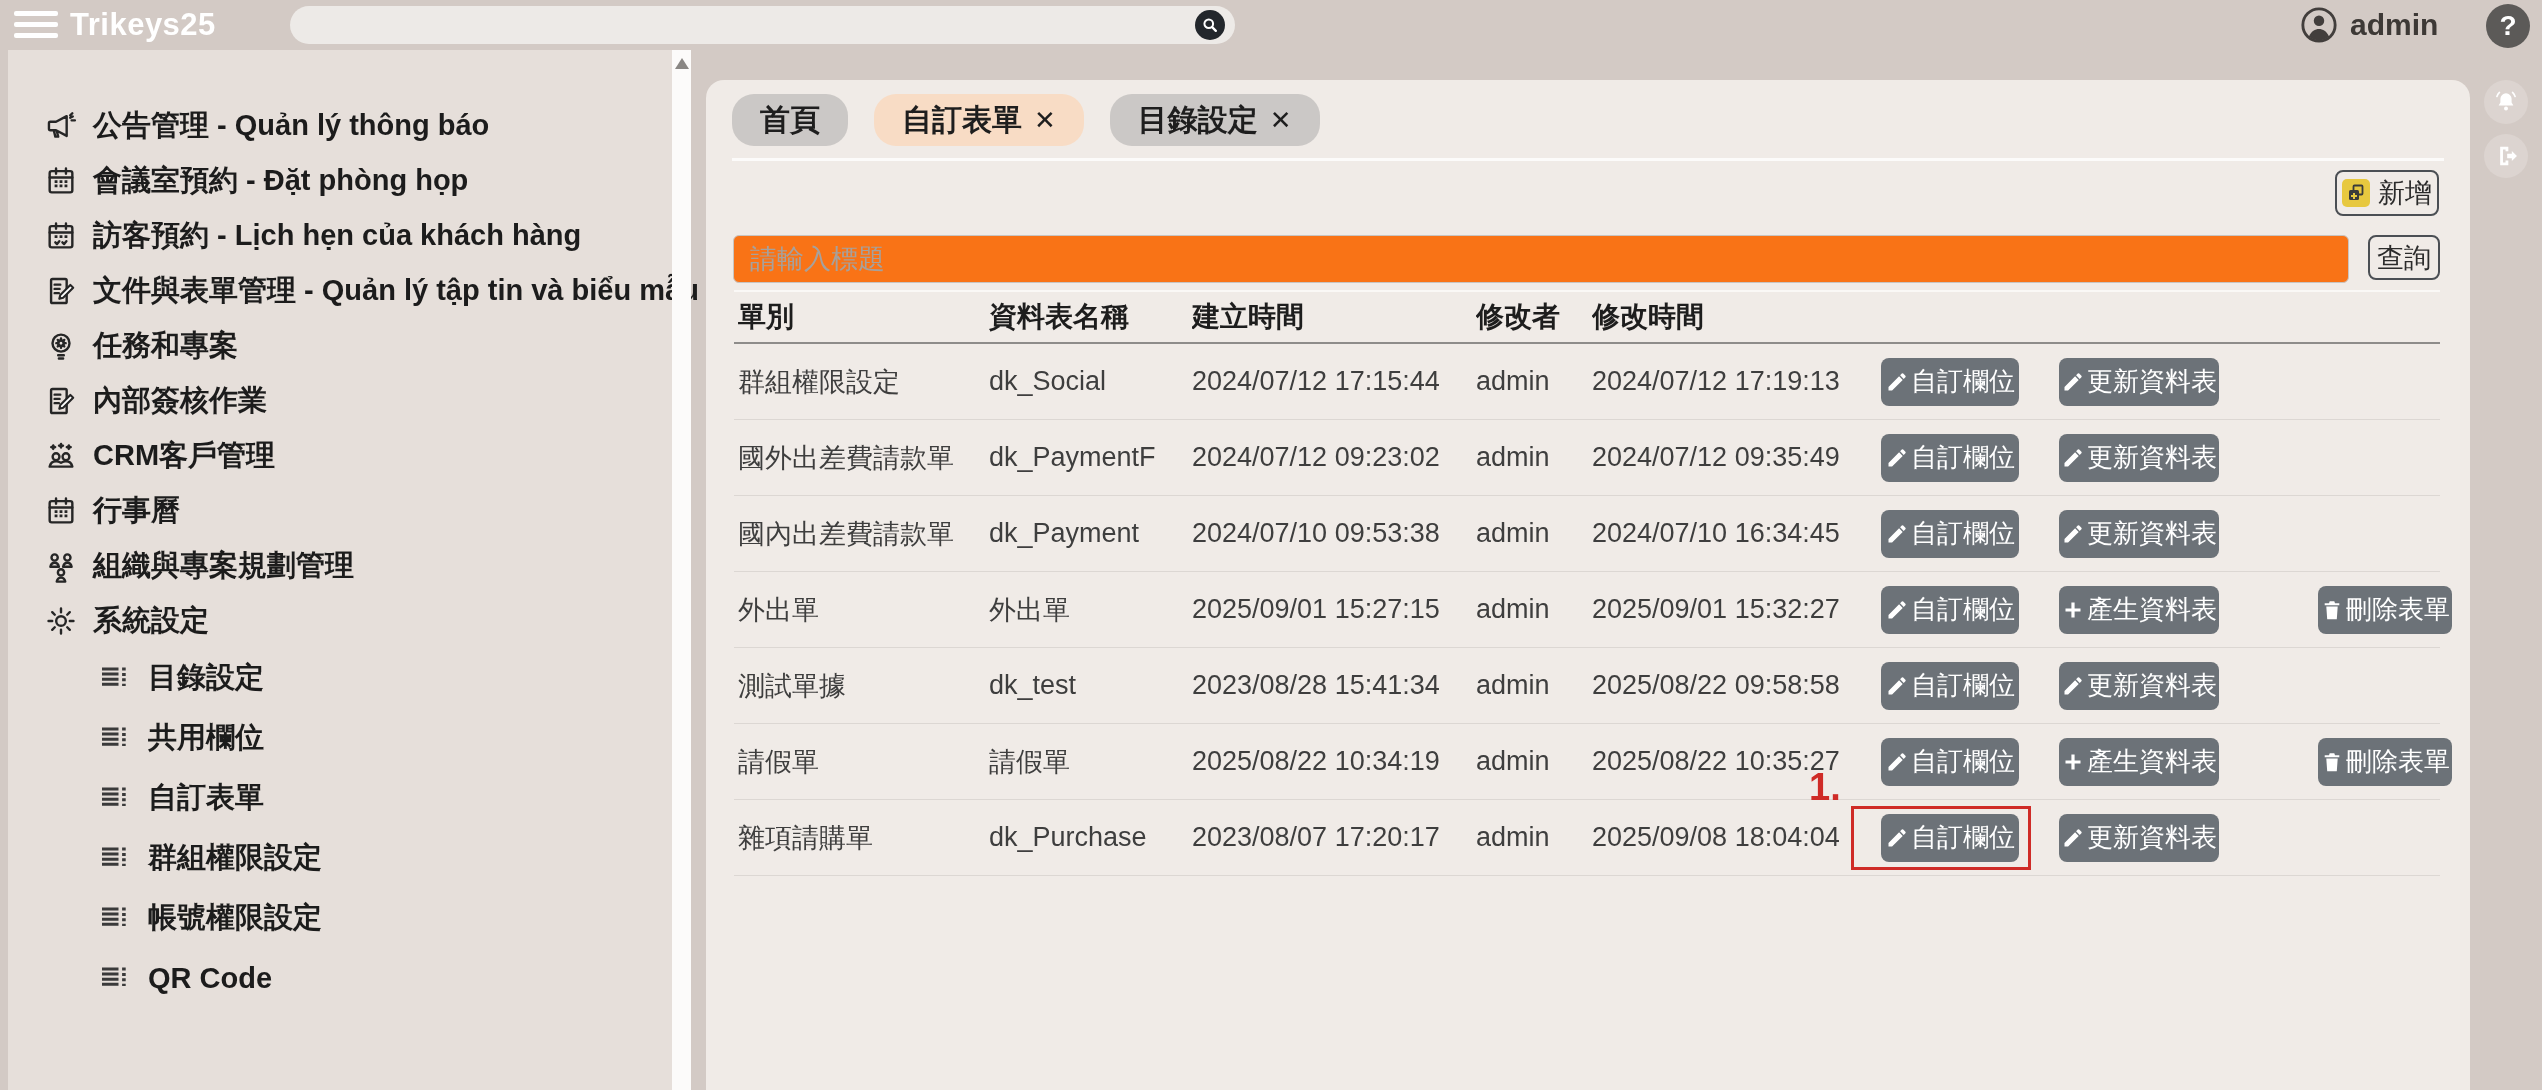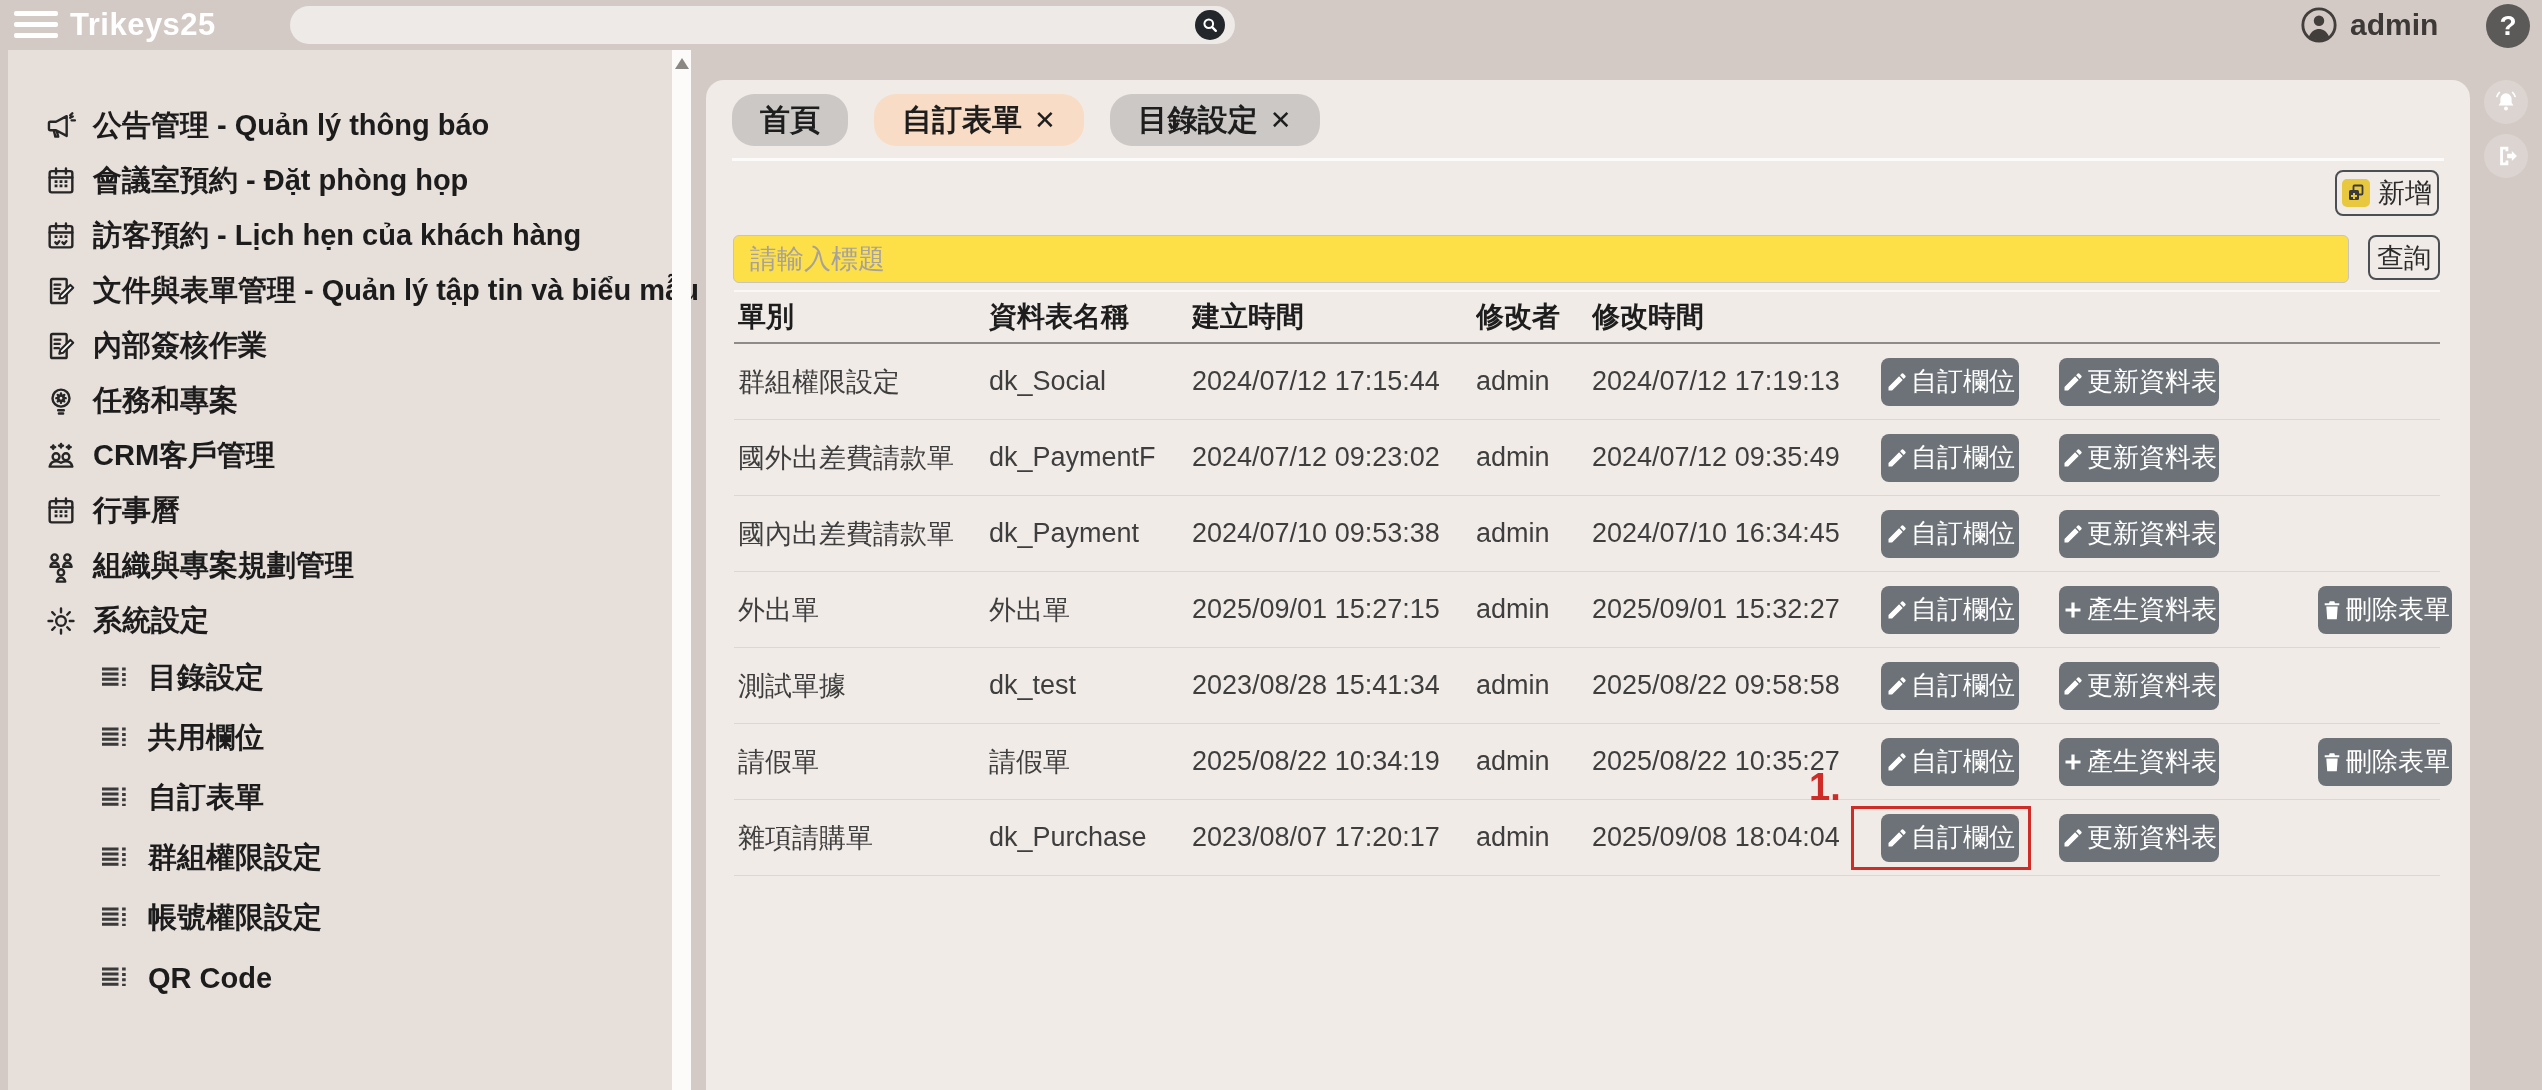--- a/index.html
+++ b/index.html
@@ -39,21 +39,21 @@
 
   #tabs{position:absolute;left:26px;top:14px;display:flex;gap:26px;}
   .tab{height:52px;border-radius:22px;background:#cbc8c6;display:flex;align-items:center;gap:12px;padding:0 28px;font-size:30px;font-weight:bold;color:#1e1e1e;cursor:pointer;}
   .tab.active{background:#f8dcc5;}
   .tab-close{font-size:26px;font-weight:bold;cursor:pointer;}
   #tabs-divider{position:absolute;left:26px;top:78px;width:1712px;height:3px;background:#fcfbfa;}
 
   #add-btn{position:absolute;left:1629px;top:90px;width:104px;height:46px;border:2px solid #4b4f54;border-radius:8px;background:transparent;display:flex;align-items:center;justify-content:center;gap:8px;font-size:27px;color:#2b2b2b;cursor:pointer;box-sizing:border-box;}
   #add-icon{width:28px;height:28px;background:#e7c83f;border-radius:5px;display:flex;align-items:center;justify-content:center;}
 
-  #filter-input{position:absolute;left:27px;top:155px;width:1616px;height:48px;border:1px solid #c8c4c1;border-radius:6px;background:#fde047;font-size:27px;color:#444;padding:0 16px;box-sizing:border-box;outline:none;font-family:inherit;}
+  #filter-input{position:absolute;left:27px;top:155px;width:1616px;height:48px;border:1px solid #c8c4c1;border-radius:6px;background:#f97316;font-size:27px;color:#444;padding:0 16px;box-sizing:border-box;outline:none;font-family:inherit;}
   #filter-input::placeholder{color:#a6a19d;}
   #query-btn{position:absolute;left:1662px;top:155px;width:72px;height:45px;border:2px solid #4b4f54;border-radius:8px;background:transparent;font-size:27px;color:#2b2b2b;display:flex;align-items:center;justify-content:center;cursor:pointer;box-sizing:border-box;}
 
   
   #table{position:absolute;left:28px;top:210px;width:1706px;border-top:2px solid #faf8f6;}
   .tgrid{display:grid;grid-template-columns:251px 203px 284px 116px 289px 178px 211px 135px;align-items:center;padding-left:4px;}
   #thead{height:50px;border-bottom:2px solid #8e8c8a;font-size:28px;font-weight:bold;color:#1d1d1d;}
   .tr{height:75px;border-bottom:1px solid #dcd7d3;font-size:27px;color:#3e3e3e;}
   .td{white-space:nowrap;overflow:hidden;}
   .action-btn{height:48px;border:none;border-radius:8px;background:#6c7278;color:#fff;font-size:26px;display:inline-flex;align-items:center;justify-content:center;gap:2px;cursor:pointer;padding:0;font-family:inherit;}
@@ -149,37 +149,37 @@
             <rect fill="none" stroke="#262626" stroke-width="1.7" stroke-linecap="round" stroke-linejoin="round" x="5" y="3.5" width="11" height="17" rx="1"></rect>
             <path fill="none" stroke="#262626" stroke-width="1.7" stroke-linecap="round" stroke-linejoin="round" d="M7.5 7.5h4M7.5 10.5h3.5M7.5 13.5h3"></path>
             <path d="M11.5 14.8 18.6 7.7l2 2-7.1 7.1-2.7.7z" fill="#fff" stroke="#262626" stroke-width="1.5" stroke-linejoin="round"></path>
           </svg>
         </span>
         <span>文件與表單管理 - Quản lý tập tin và biểu mẫu</span>
       </div>
       <div class="side-item">
         <span class="side-icon">
           <svg viewBox="0 0 24 24">
-            <rect fill="none" stroke="#262626" stroke-width="1.7" stroke-linecap="round" stroke-linejoin="round" x="5" y="3.5" width="11" height="17" rx="1"></rect>
-            <path fill="none" stroke="#262626" stroke-width="1.7" stroke-linecap="round" stroke-linejoin="round" d="M7.5 7.5h4M7.5 10.5h3.5M7.5 13.5h3"></path>
-            <path d="M11.5 14.8 18.6 7.7l2 2-7.1 7.1-2.7.7z" fill="#fff" stroke="#262626" stroke-width="1.5" stroke-linejoin="round"></path>
-          </svg>
-        </span>
-        <span>內部簽核作業</span>
-      </div>
-      <div class="side-item">
-        <span class="side-icon">
-          <svg viewBox="0 0 24 24">
             <circle fill="none" stroke="#262626" stroke-width="1.7" stroke-linecap="round" stroke-linejoin="round" cx="12" cy="10" r="6"></circle>
             <path fill="none" stroke="#262626" stroke-width="1.7" stroke-linecap="round" stroke-linejoin="round" d="M10 18.5h4M10.5 20.8h3"></path>
             <circle fill="none" stroke="#262626" stroke-width="1.7" stroke-linecap="round" stroke-linejoin="round" cx="12" cy="10" r="2"></circle>
             <path fill="none" stroke="#262626" stroke-width="1.7" stroke-linecap="round" stroke-linejoin="round" d="M12 6.7v1.4M12 11.9v1.4M8.7 10h1.4M13.9 10h1.4M9.7 7.7l1 1M13.3 11.3l1 1M14.3 7.7l-1 1M9.7 12.3l1-1"></path>
           </svg>
         </span>
         <span>任務和專案</span>
+      </div>
+      <div class="side-item">
+        <span class="side-icon">
+          <svg viewBox="0 0 24 24">
+            <rect fill="none" stroke="#262626" stroke-width="1.7" stroke-linecap="round" stroke-linejoin="round" x="5" y="3.5" width="11" height="17" rx="1"></rect>
+            <path fill="none" stroke="#262626" stroke-width="1.7" stroke-linecap="round" stroke-linejoin="round" d="M7.5 7.5h4M7.5 10.5h3.5M7.5 13.5h3"></path>
+            <path d="M11.5 14.8 18.6 7.7l2 2-7.1 7.1-2.7.7z" fill="#fff" stroke="#262626" stroke-width="1.5" stroke-linejoin="round"></path>
+          </svg>
+        </span>
+        <span>內部簽核作業</span>
       </div>
       <div class="side-item">
         <span class="side-icon">
           <svg viewBox="0 0 24 24">
             <path fill="none" stroke="#262626" stroke-width="1.7" stroke-linecap="round" stroke-linejoin="round" d="M6.5 4.5l.4 1 1 .2-1 .3-.4 1-.4-1-1-.3 1-.2zM12 3.5l.4 1 1 .2-1 .3-.4 1-.4-1-1-.3 1-.2zM17.5 4.5l.4 1 1 .2-1 .3-.4 1-.4-1-1-.3 1-.2z"></path>
             <circle fill="none" stroke="#262626" stroke-width="1.7" stroke-linecap="round" stroke-linejoin="round" cx="8.5" cy="12.5" r="2.4"></circle>
             <circle fill="none" stroke="#262626" stroke-width="1.7" stroke-linecap="round" stroke-linejoin="round" cx="15.5" cy="12.5" r="2.4"></circle>
             <path fill="none" stroke="#262626" stroke-width="1.7" stroke-linecap="round" stroke-linejoin="round" d="M4 19.5c.6-2.6 2.4-3.8 4.5-3.8 1.2 0 2.3.4 3.5 1.1 1.2-.7 2.3-1.1 3.5-1.1 2.1 0 3.9 1.2 4.5 3.8z"></path>
           </svg>
         </span>

